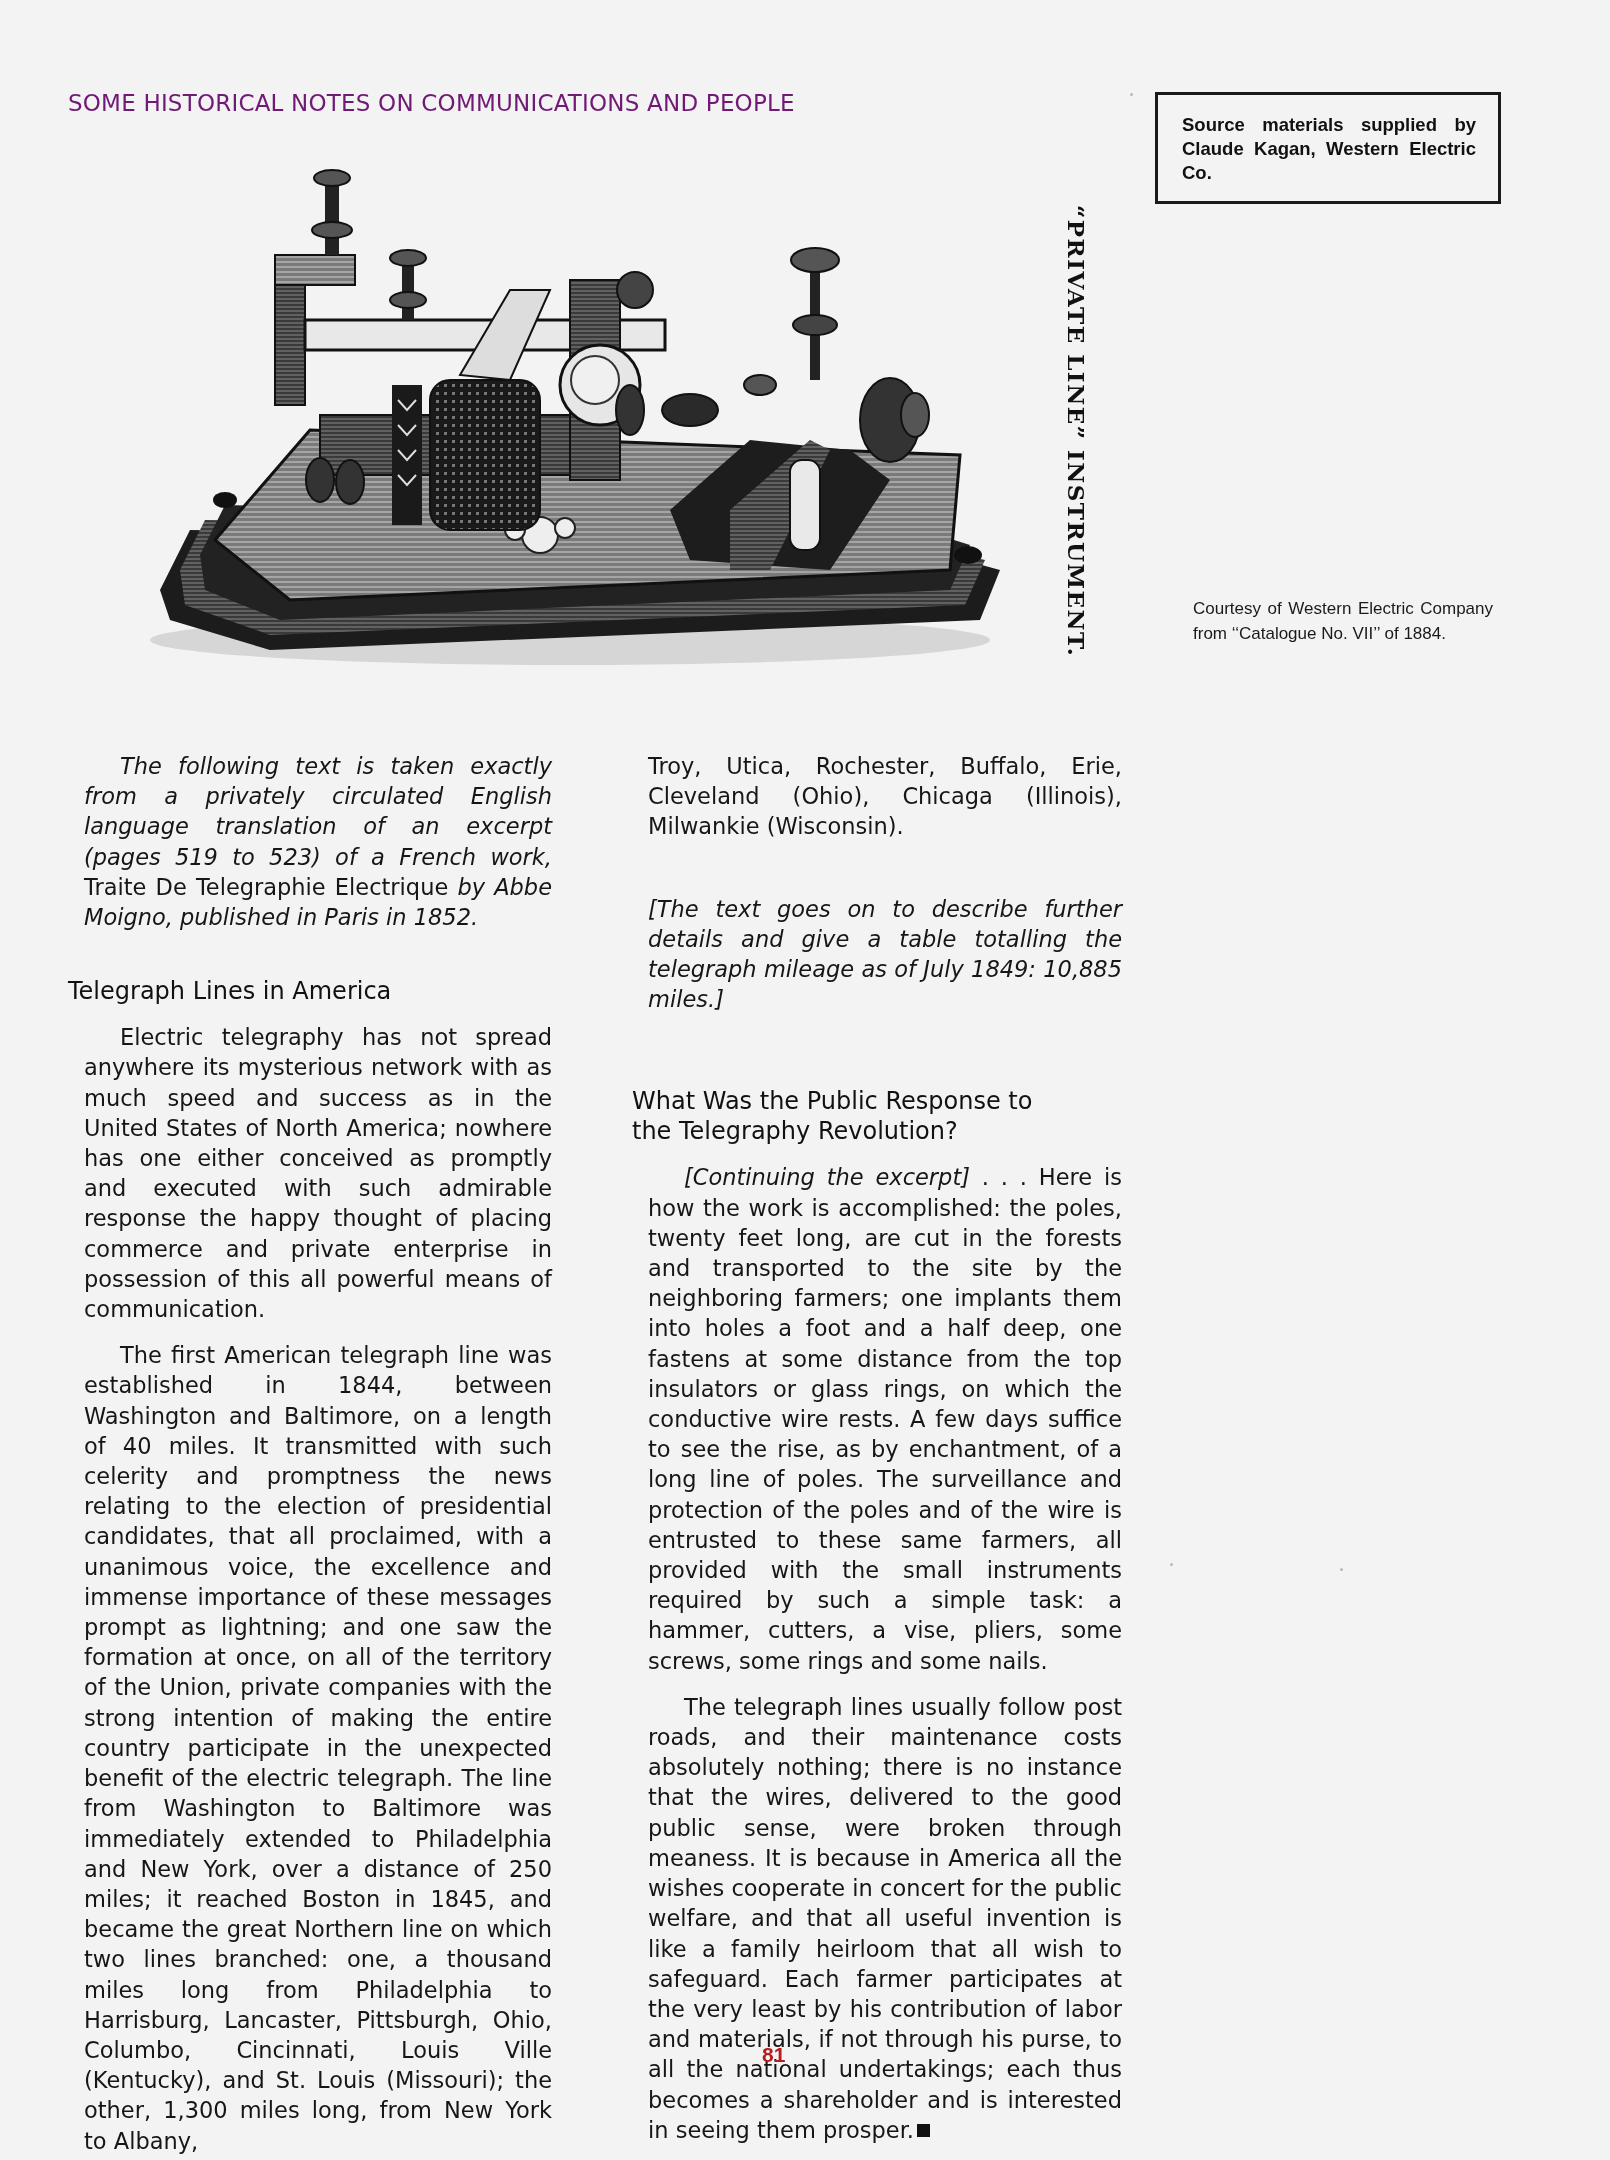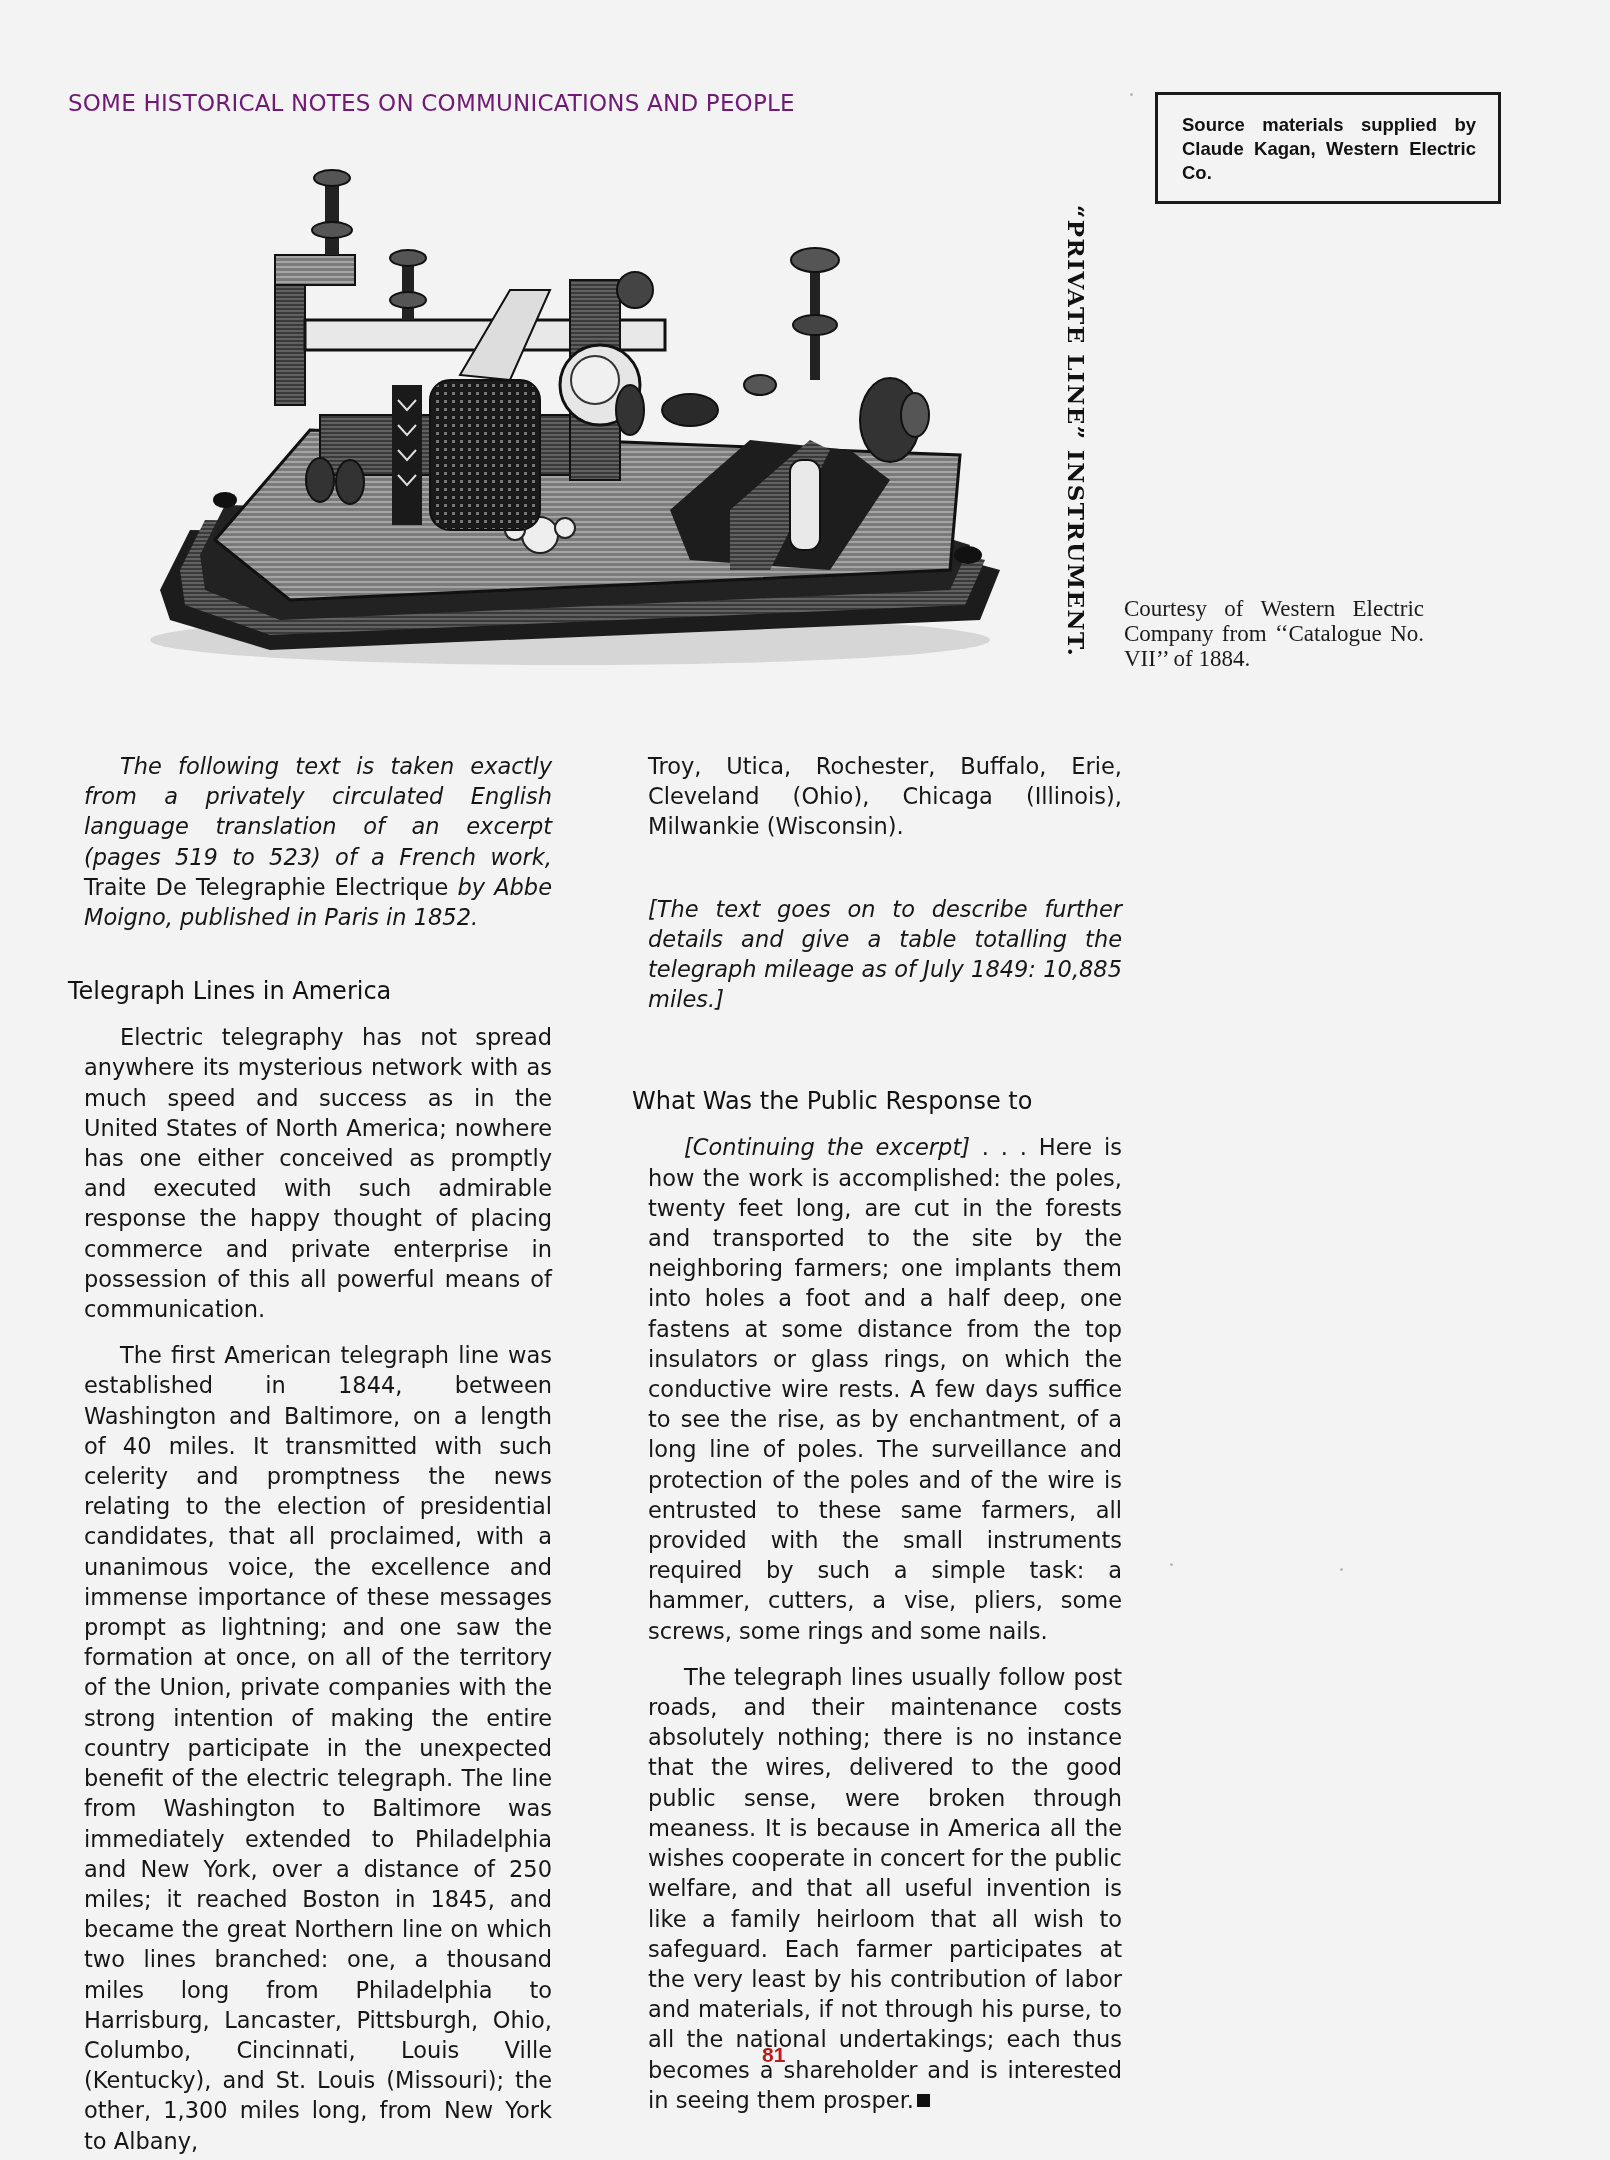--- a/index.html
+++ b/index.html
@@ -20,22 +20,22 @@
     .illustration {
       position: absolute; left: 130px; top: 150px; width: 900px; height: 520px;
     }
     .vertical-caption {
       position: absolute; left: 1050px; top: 205px; width: 40px; height: 430px;
       writing-mode: vertical-rl;
       font-family: "DejaVu Serif", serif; font-weight: bold; font-size: 23px;
       letter-spacing: 1.5px; color: #111; white-space: nowrap;
     }
     .photo-credit {
-      position: absolute; left: 1124px; top: 596px; width: 300px;
-      font-family: Liberation Serif, serif; font-size: 23px; line-height: 25px;
+      position: absolute; left: 1193px; top: 596px; width: 300px;
+      font-family: Liberation Sans, sans-serif; font-size: 17px; line-height: 25px;
       text-align: justify; text-align-last: left; color: #1a1a1a;
     }
     .column {
       position: absolute; top: 735px;
       font-family: "DejaVu Sans", sans-serif; font-size: 22.5px; line-height: 30.2px;
       color: #161616; text-align: justify;
     }
     .col-left { left: 68px; width: 500px; }
     .col-right { left: 632px; width: 506px; }
     .column p { margin: 16px; }
@@ -150,20 +150,21 @@
   <p class="indent">The first American telegraph line was established in 1844, between Washington and Baltimore, on a length of 40 miles. It transmitted with such celerity and promptness the news relating to the election of presidential candidates, that all proclaimed, with a unanimous voice, the excellence and immense importance of these messages prompt as lightning; and one saw the formation at once, on all of the territory of the Union, private companies with the strong intention of making the entire country participate in the unexpected benefit of the electric telegraph. The line from Washington to Baltimore was immediately extended to Philadelphia and New York, over a distance of 250 miles; it reached Boston in 1845, and became the great Northern line on which two lines branched: one, a thousand miles long from Philadelphia to Harrisburg, Lancaster, Pittsburgh, Ohio, Columbo, Cincinnati, Louis Ville (Kentucky), and St. Louis (Missouri); the other, 1,300 miles long, from New York to Albany,</p>
 </div>
 
 <div class="column col-right">
   <p>Troy, Utica, Rochester, Buffalo, Erie, Cleveland (Ohio), Chicaga (Illinois), Milwankie (Wisconsin).</p>
   <div class="gap-sm"></div>
   <p class="italic">[The text goes on to describe further details and give a table totalling the telegraph mileage as of July 1849: 10,885 miles.]</p>
   <div class="gap-lg"></div>
   <div class="subhead">
     <div>What Was the Public Response to</div>
+    <div>the Telegraphy Revolution?</div>
   </div>
   <p class="indent"><span class="italic">[Continuing the excerpt]</span><span> . . . Here is how the work is accomplished: the poles, twenty feet long, are cut in the forests and transported to the site by the neighboring farmers; one implants them into holes a foot and a half deep, one fastens at some distance from the top insulators or glass rings, on which the conductive wire rests. A few days suffice to see the rise, as by enchantment, of a long line of poles. The surveillance and protection of the poles and of the wire is entrusted to these same farmers, all provided with the small instruments required by such a simple task: a hammer, cutters, a vise, pliers, some screws, some rings and some nails.</span></p>
   <p class="indent"><span>The telegraph lines usually follow post roads, and their maintenance costs absolutely nothing; there is no instance that the wires, delivered to the good public sense, were broken through meaness. It is because in America all the wishes cooperate in concert for the public welfare, and that all useful invention is like a family heirloom that all wish to safeguard. Each farmer participates at the very least by his contribution of labor and materials, if not through his purse, to all the national undertakings; each thus becomes a shareholder and is interested in seeing them prosper.</span><span class="end-mark"></span></p>
 </div>
 
 <div class="page-number">81</div>
 
 <div class="speck" style="left:1130px;top:93px;"></div>
 <div class="speck" style="left:1170px;top:1563px;"></div>
 <div class="speck" style="left:1340px;top:1568px;"></div>

